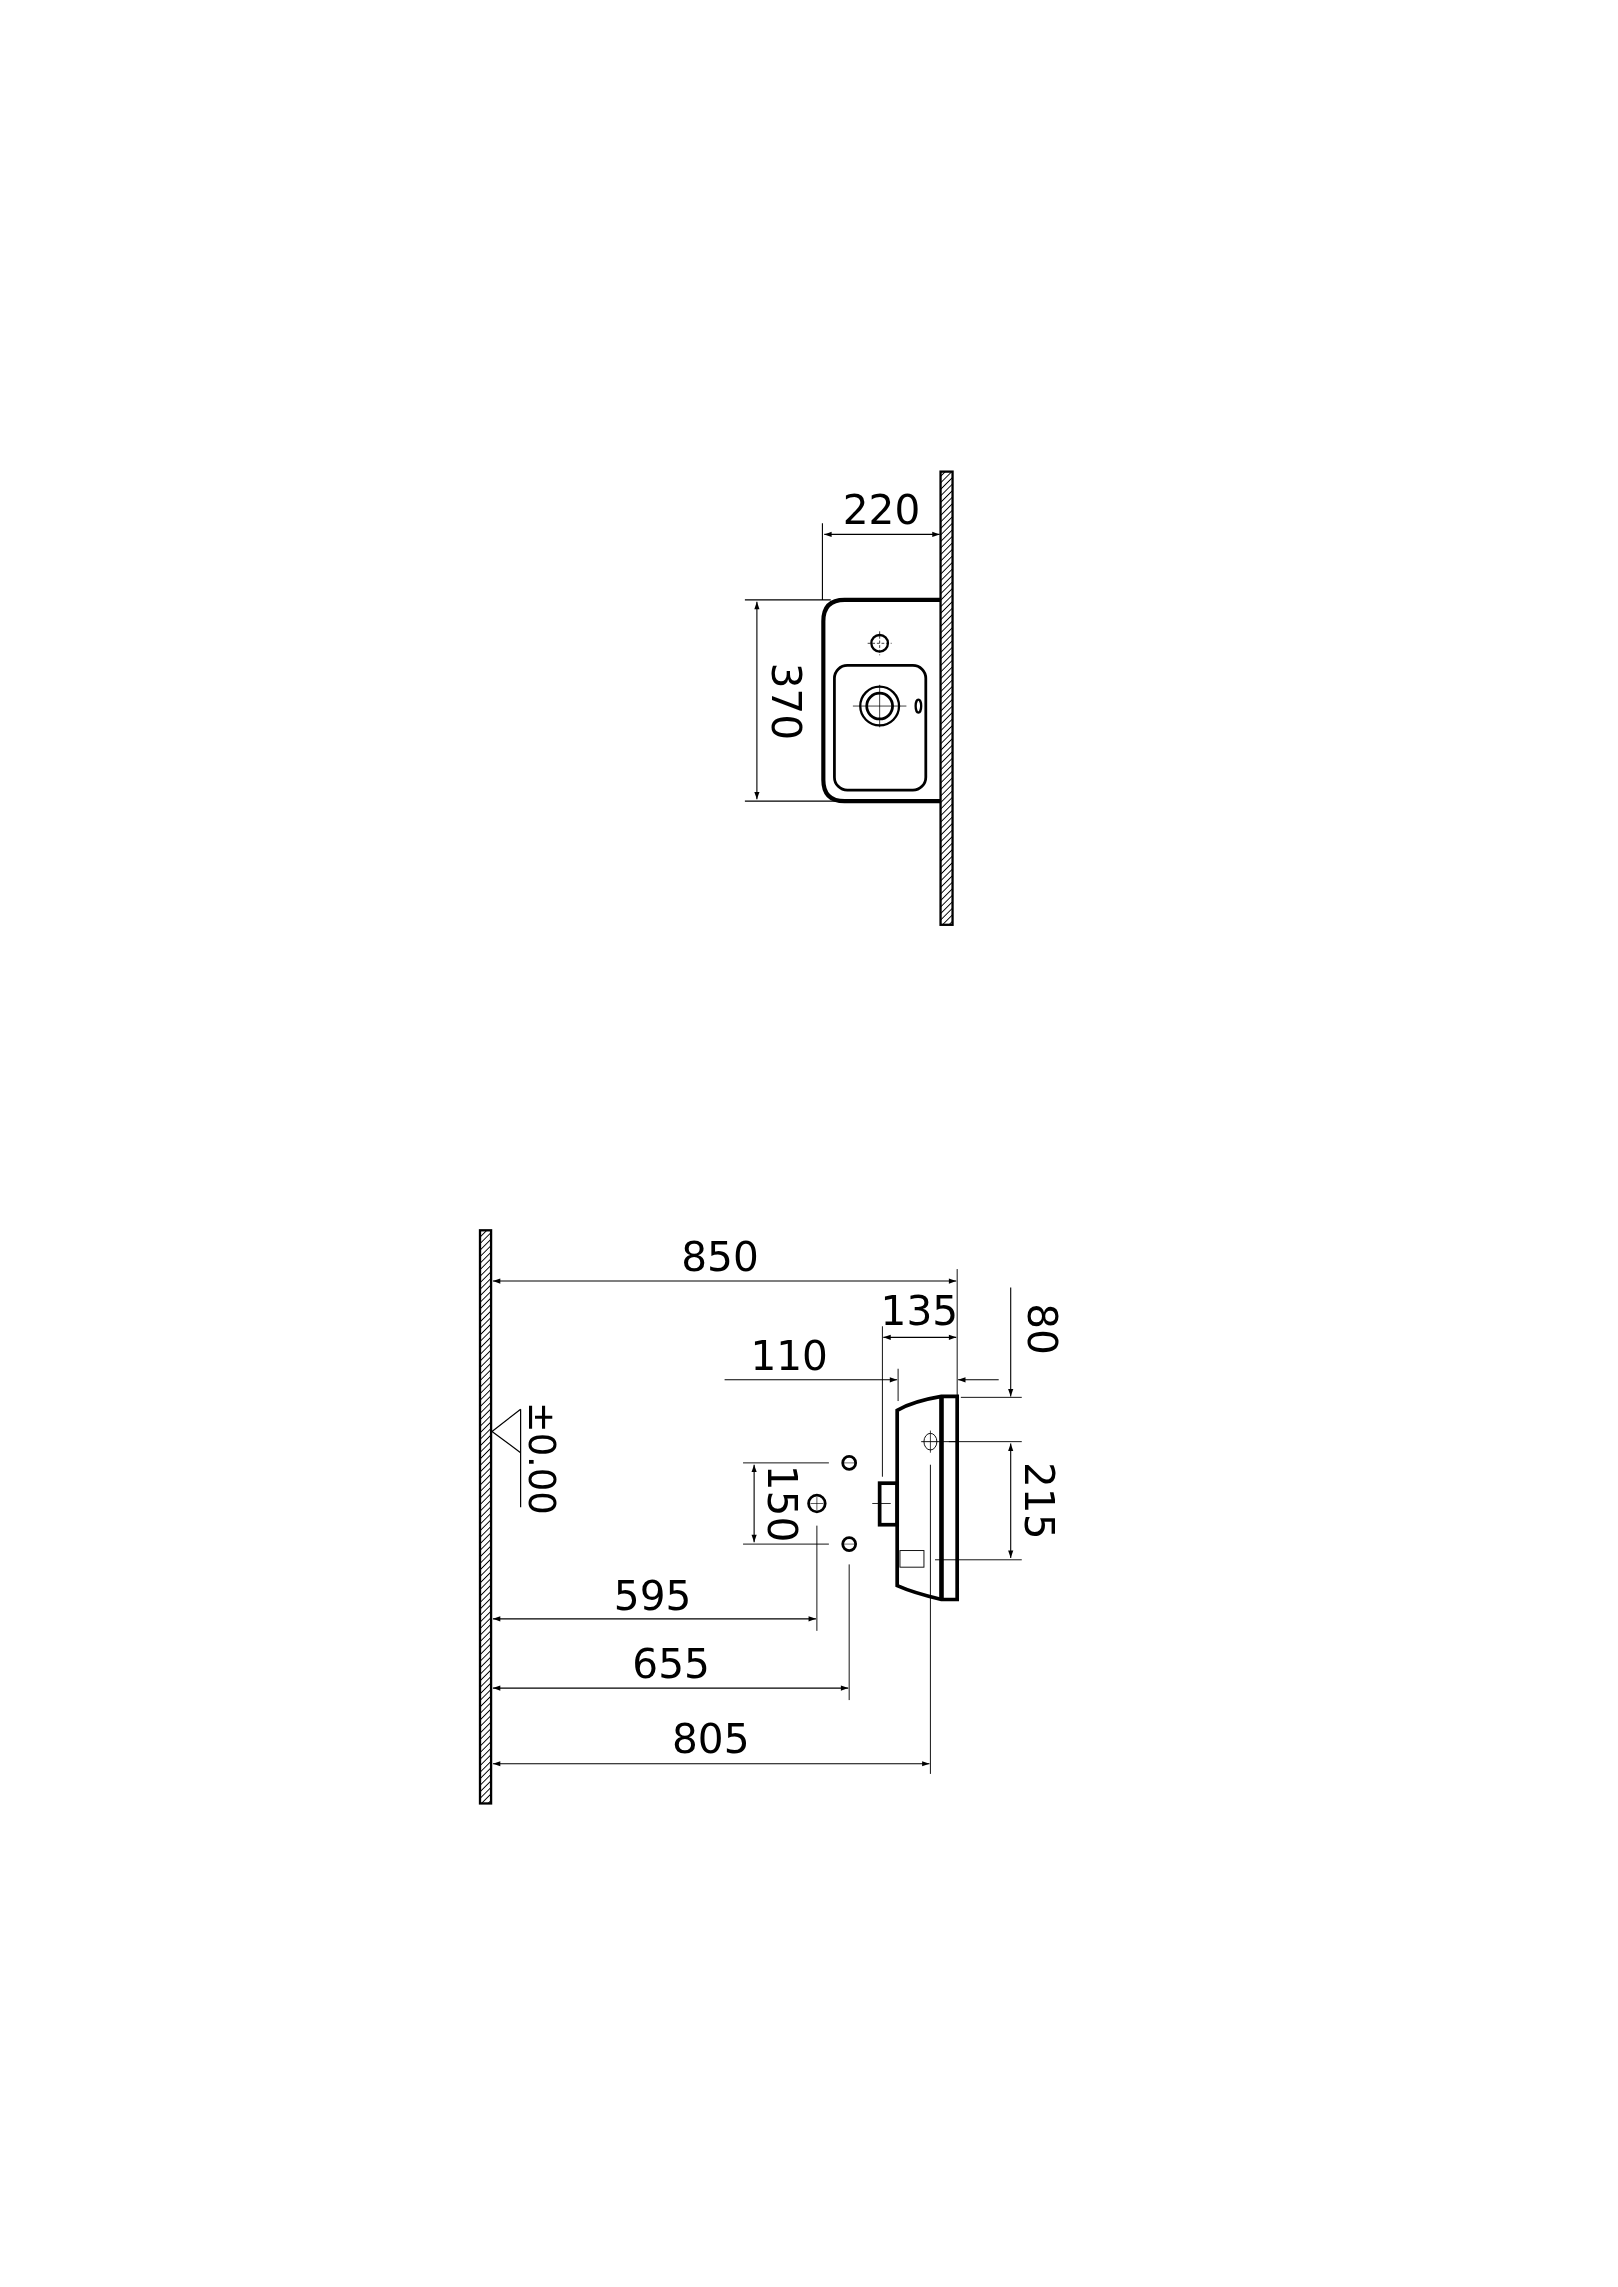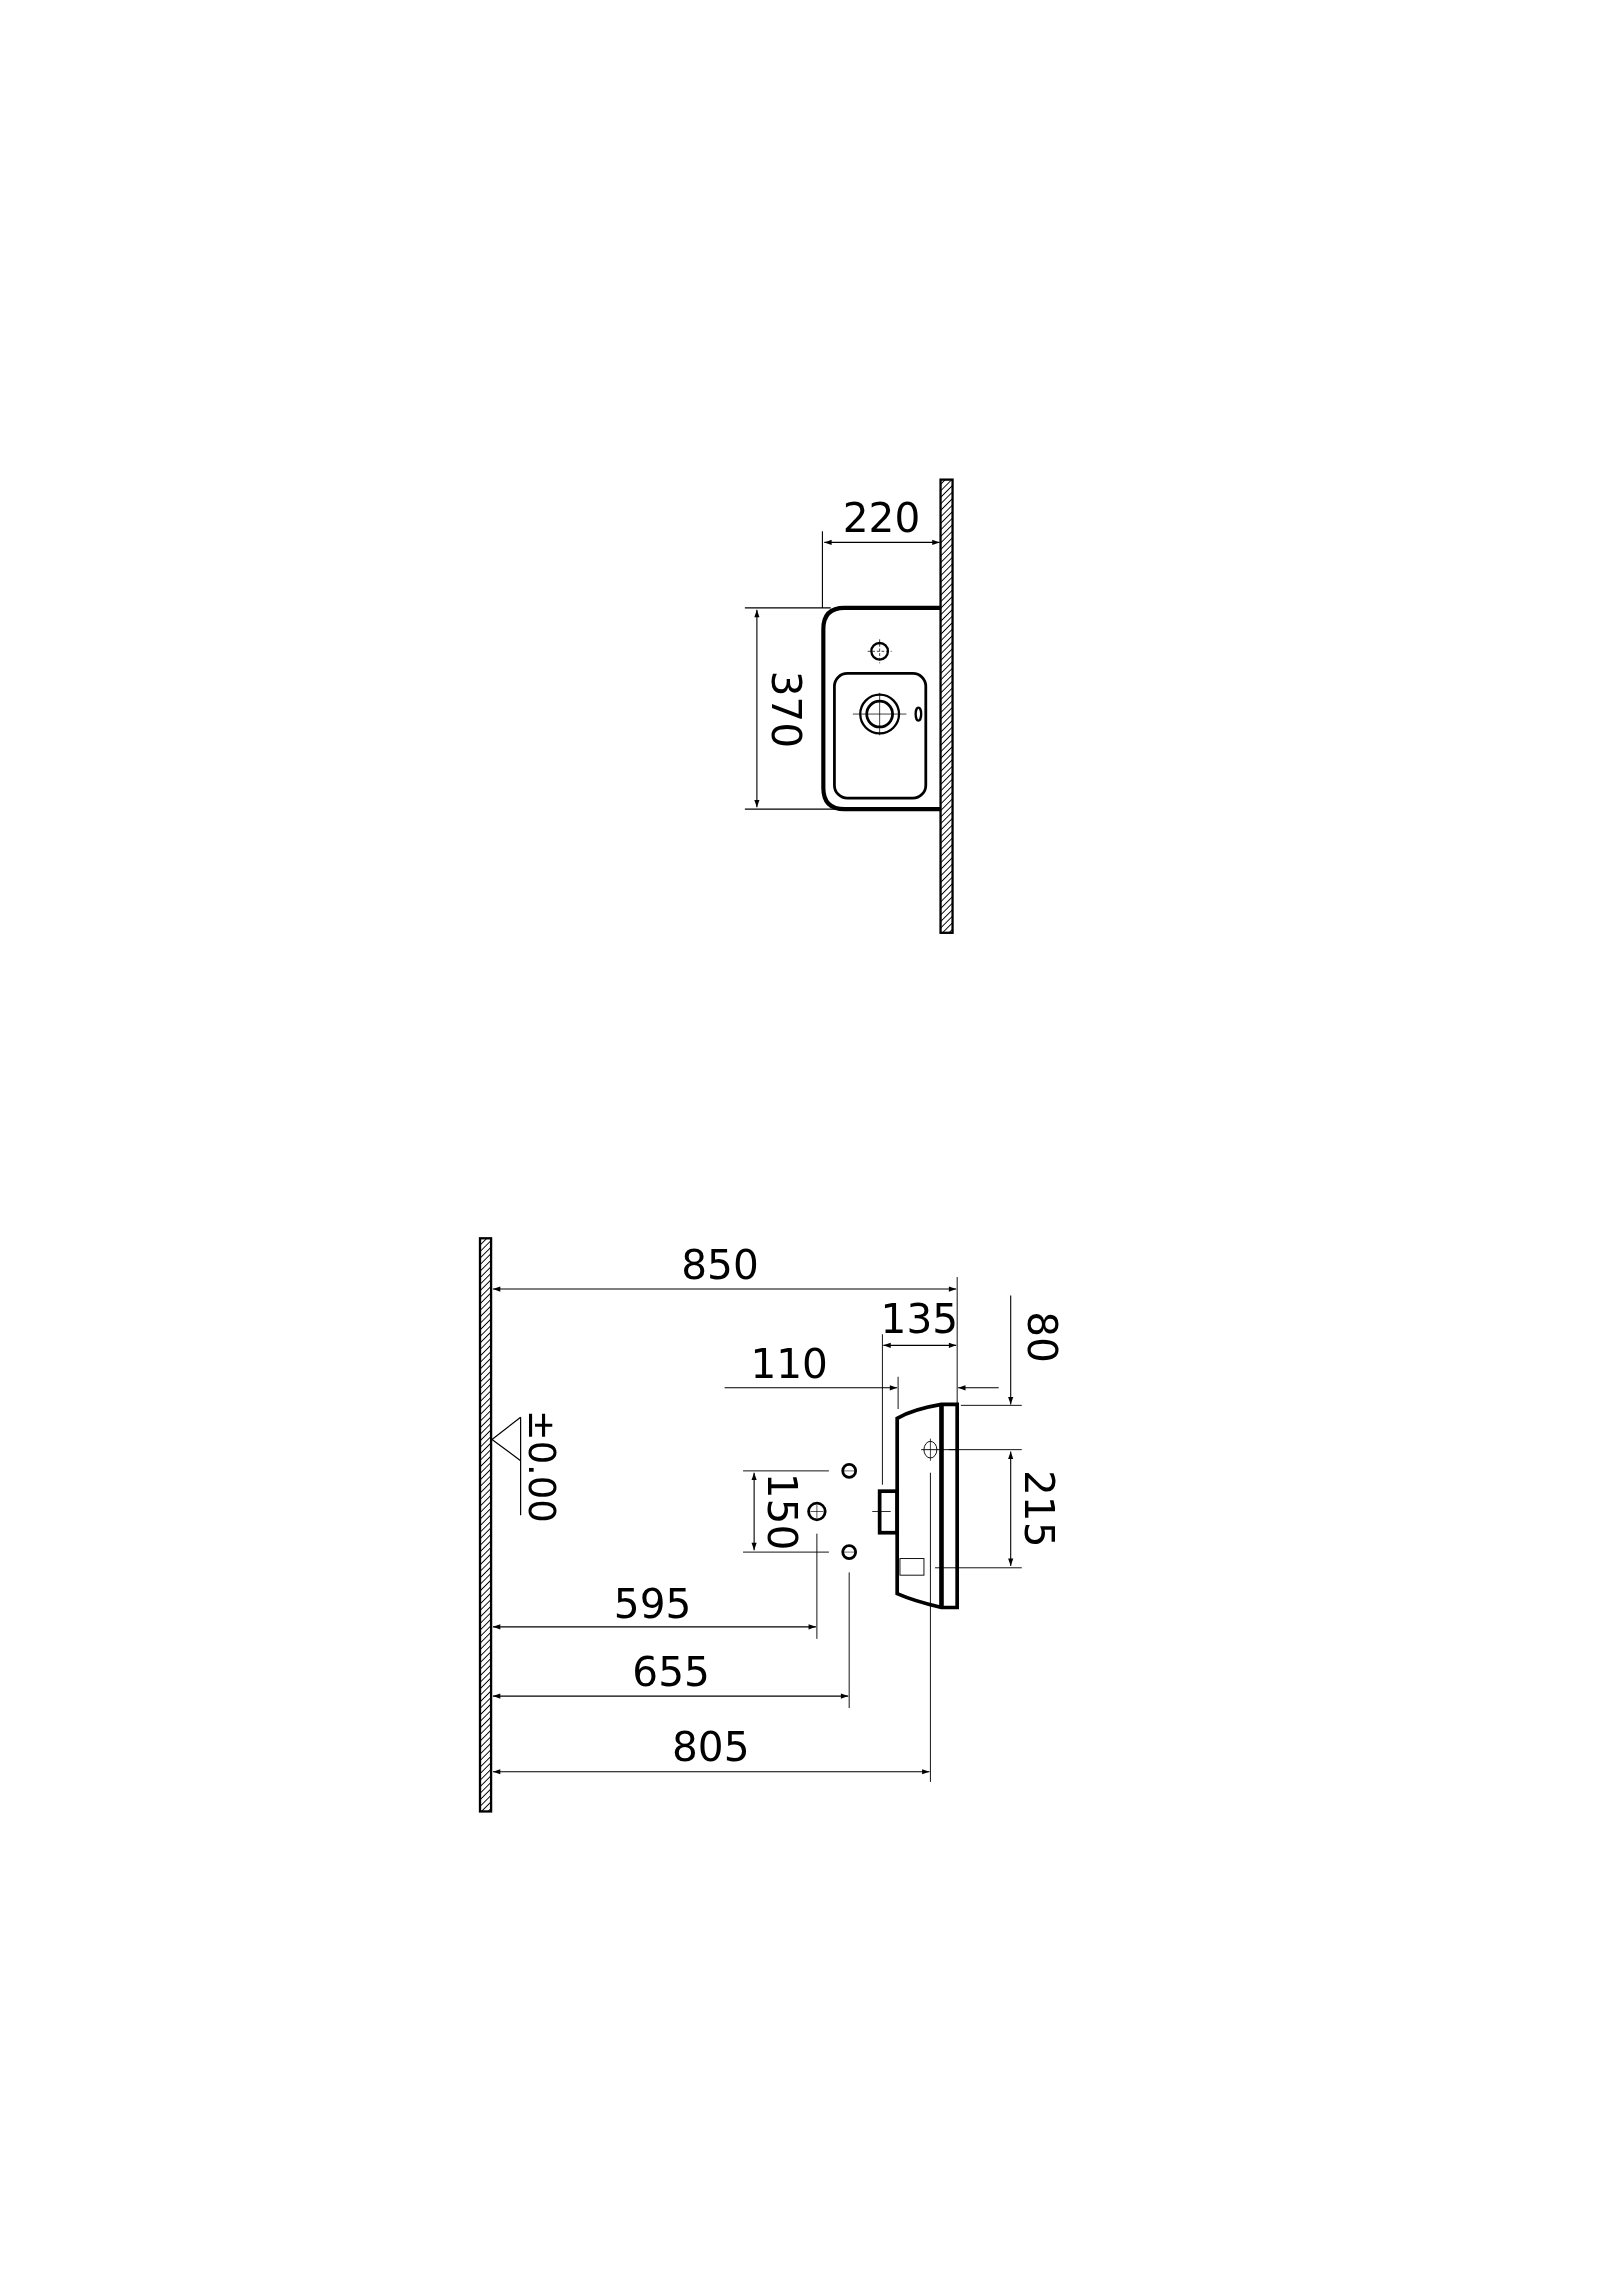--- a/index.html
+++ b/index.html
@@ -1,17 +1,17 @@
 <!DOCTYPE html>
 <html style="font-size:14.8px"><head>
 <meta charset="utf-8">
 <style>
   html, body { margin: 0; padding: 0; background: #ffffff; }
   body { width: 1619px; height: 2288px; position: relative; overflow: hidden; }
-  .sheet { position: absolute; left: 0; top: 8px; width: 1619px; height: 1844px; }
+  .sheet { position: absolute; left: 0; top: 0; width: 1619px; height: 1844px; }
   svg text { font-family: "DejaVu Sans", "Liberation Sans", sans-serif; fill: #000; }
   .dim-label { font-size: 44px; }
 </style>
 </head>
 <body>
 
 <div class="sheet">
 <svg width="1619" height="2288" viewBox="0 0 1754 2479" xmlns="http://www.w3.org/2000/svg">
   <defs>
     <pattern id="hatch" patternUnits="userSpaceOnUse" width="5" height="5" patternTransform="rotate(45)">

